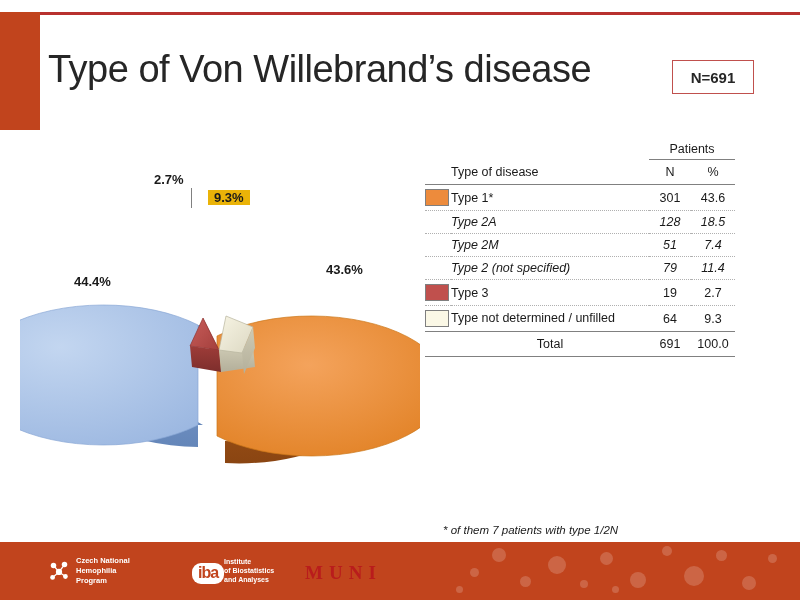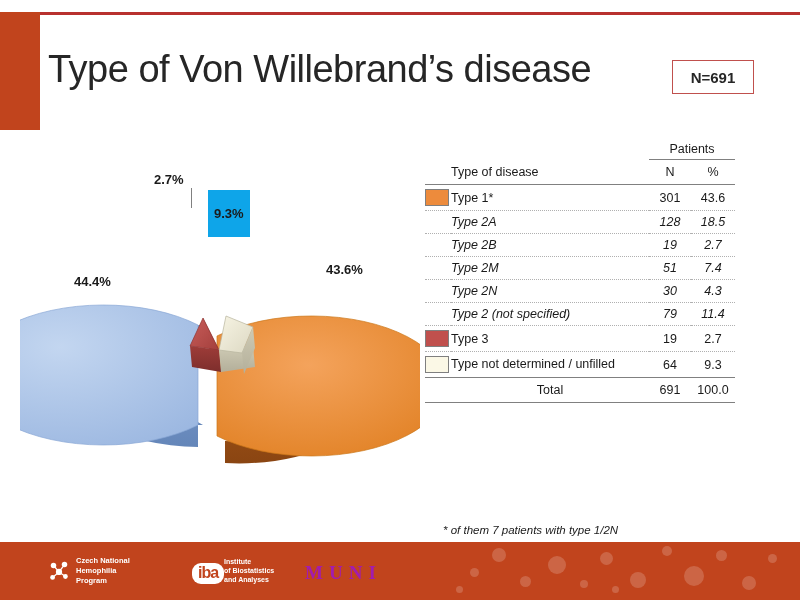--- a/index.html
+++ b/index.html
@@ -59,21 +59,21 @@
   .footnote{
     position:absolute;left:443px;top:524px;font-size:11.5px;font-style:italic;color:#1a1a1a;
   }
 
   
   .logo1{position:absolute;left:48px;bottom:14px;color:#fff;font-size:7.5px;font-weight:bold;line-height:1.35;}
   .logo-dots{position:absolute;left:48px;bottom:18px;width:22px;height:22px;}
   .logo2{position:absolute;left:180px;bottom:16px;color:#fff;font-size:7px;line-height:1.3;}
   .iba{font-size:16px;font-weight:bold;letter-spacing:-1px;background:#fff;color:#c1441d;
        border-radius:9px;padding:0 6px;display:inline-block;margin-left:12px;}
-  .muni{position:absolute;left:305px;bottom:16px;color:#a21caf;font-size:19px;letter-spacing:6px;font-weight:bold;
+  .muni{position:absolute;left:305px;bottom:16px;color:#b91c1c;font-size:19px;letter-spacing:6px;font-weight:bold;
         font-family:"Liberation Serif", serif;}
 </style>
 </head>
 <body>
 
 <div class="top-line"></div>
 <div class="left-block"></div>
 <div class="left-block2"></div>
 
 <div class="title">Type of Von Willebrand’s disease</div>
@@ -140,21 +140,21 @@
       <path d="M199,200 L233,196 L235,217 L201,222 Z" fill="url(#gCreamSide)"></path>
       <path d="M199,200 L206,166 L233,177 L222,203 Z" fill="url(#gCreamTop)" stroke="#b8b49e" stroke-width="0.7"></path>
       <path d="M222,203 L233,177 L235,198 L224,224 Z" fill="url(#gCreamSide)"></path>
     </g>
   </svg>
 
   
   <div class="pct" style="left:306px;top:112px;">43.6%</div>
   <div class="pct" style="left:54px;top:124px;">44.4%</div>
   <div class="pct" style="left:134px;top:22px;">2.7%</div>
-  <div class="pct" style="left:188px;top:40px;background:#0ea5e9;padding:16px 6px;">9.3%</div>
+  <div class="pct" style="left:188px;top:40px;background:#eab308;padding:0 6px;">9.3%</div>
   <div class="leader" style="left:171px;top:38px;width:1px;height:20px;"></div>
 </div>
 
 <div class="table-wrap">
   <table>
     <thead>
       <tr>
         <td></td>
           <td></td>
         <td class="hdr-patients" colspan="2">Patients</td>
@@ -176,35 +176,23 @@
         <td class="pctc">43.6</td>
       </tr>
       <tr class="body-row">
         <td class="sw"></td>
         <td class="lbl-ind">Type 2A</td>
         <td class="num italic">128</td>
         <td class="pctc italic">18.5</td>
       </tr>
       <tr class="body-row">
         <td class="sw"></td>
-        <td class="lbl-ind">Type 2B</td>
-        <td class="num italic">19</td>
-        <td class="pctc italic">2.7</td>
-      </tr>
-      <tr class="body-row">
-        <td class="sw"></td>
         <td class="lbl-ind">Type 2M</td>
         <td class="num italic">51</td>
         <td class="pctc italic">7.4</td>
-      </tr>
-      <tr class="body-row">
-        <td class="sw"></td>
-        <td class="lbl-ind">Type 2N</td>
-        <td class="num italic">30</td>
-        <td class="pctc italic">4.3</td>
       </tr>
       <tr class="body-row">
         <td class="sw"></td>
         <td class="lbl-ind">Type 2 (not specified)</td>
         <td class="num italic">79</td>
         <td class="pctc italic">11.4</td>
       </tr>
       <tr class="body-row">
         <td class="sw">
             <div class="swatch" style="background:#C0504D"></div>

